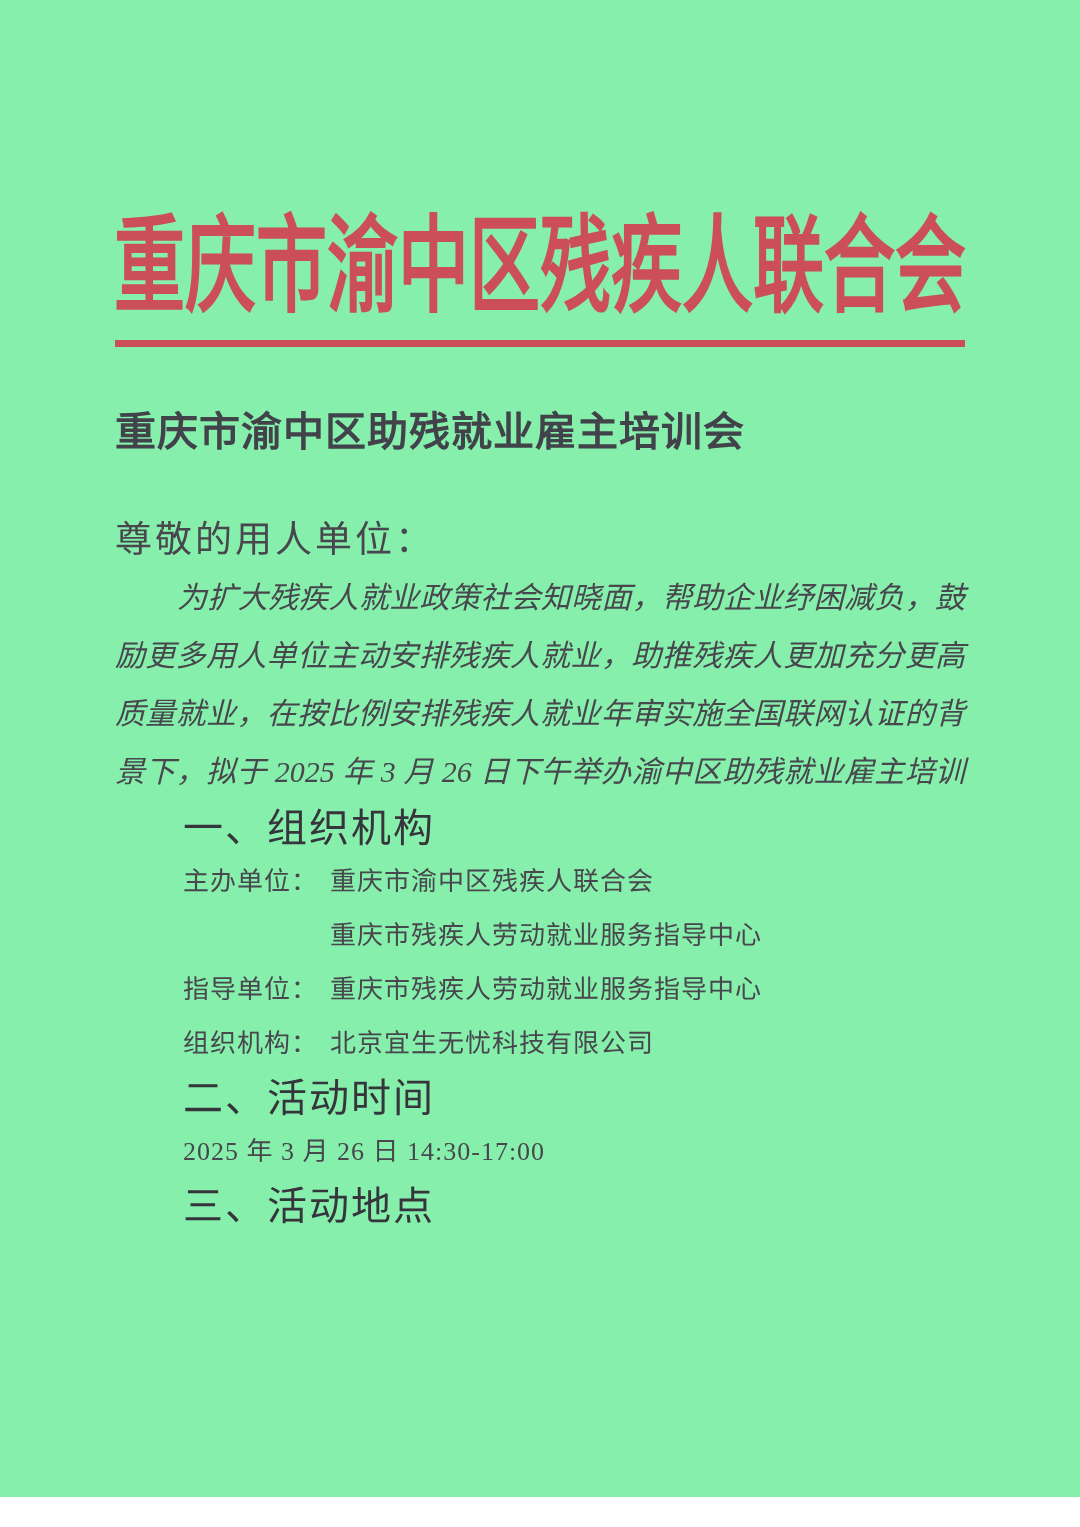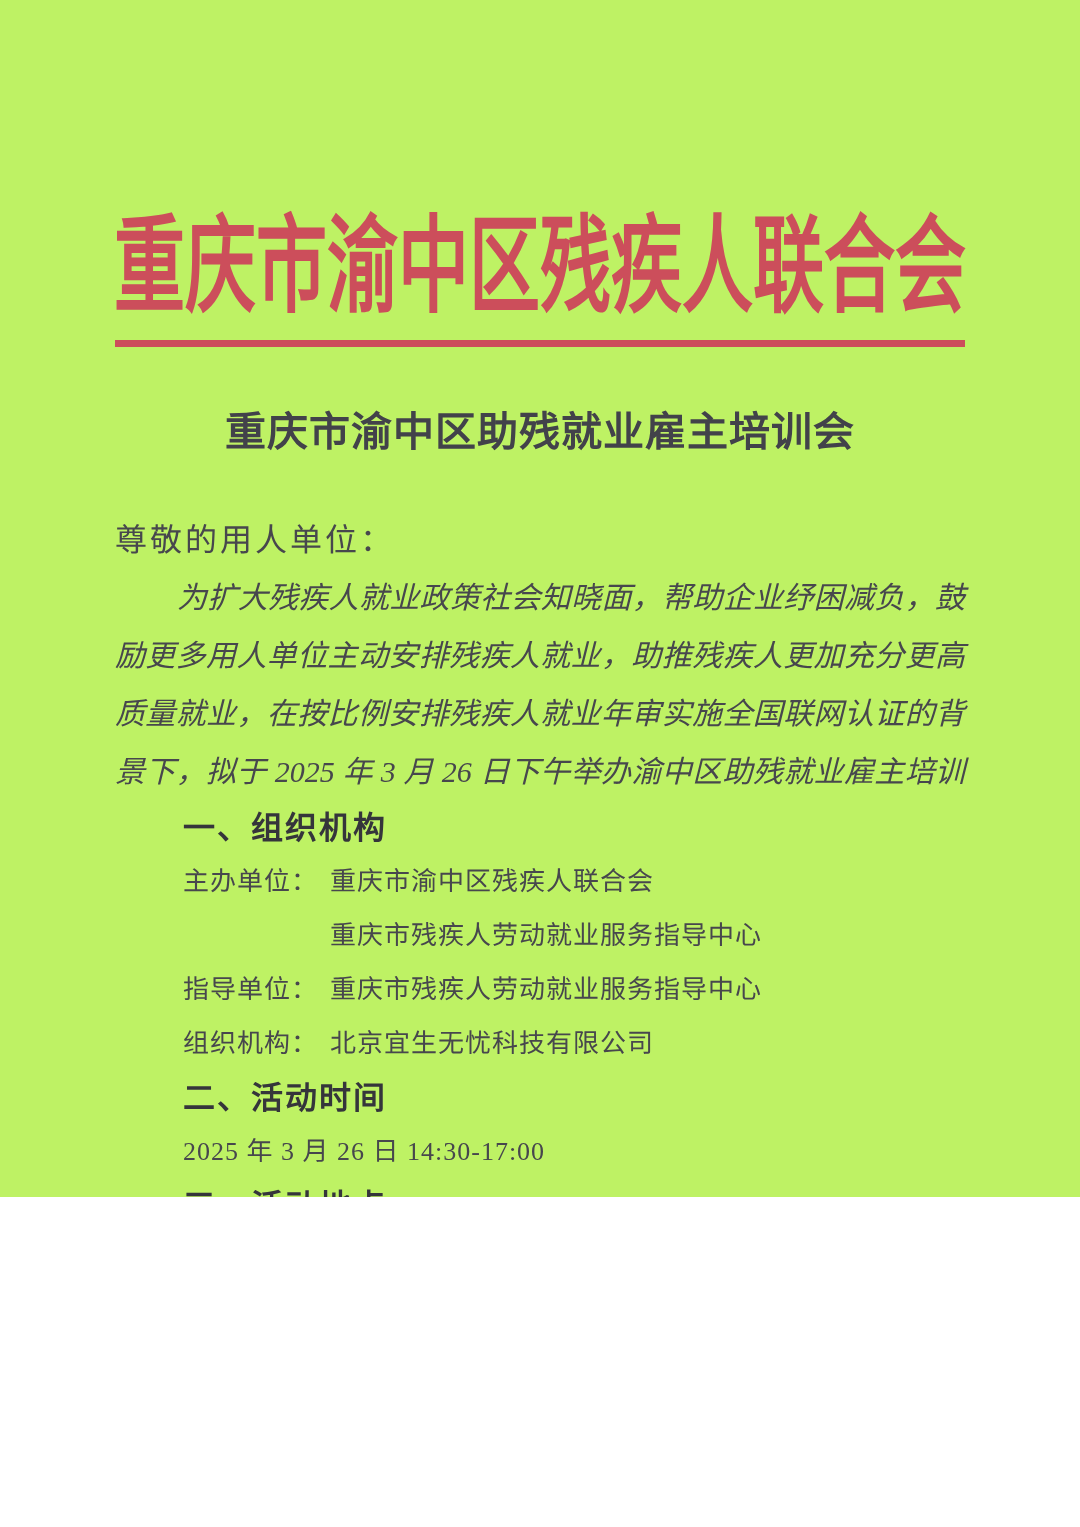--- a/index.html
+++ b/index.html
@@ -4,23 +4,23 @@
 <style>
   :root{
     --accent:#cc4e5b;
     --body-ink:#47474d;
     --title-ink:#42424a;
     --heading-ink:#35353b;
   }
   html,body{margin:0;padding:0;background:#ffffff;}
   .page{
     position:relative;
-    width:1080px;height:1197px;
+    width:1080px;height:1497px;
     margin:0 auto;
-    background:#bef264;
+    background:#86efac;
     box-sizing:border-box;
     padding-top:213px;
     overflow:hidden;
     font-family:"Liberation Serif","DejaVu Serif",serif;
     color:var(--body-ink);
   }
   
   .letterhead{
     height:73px;
     line-height:73px;
@@ -40,31 +40,31 @@
   .redline{
     width:850px;height:7px;
     margin:54px auto 0 auto;
     background:var(--accent);
   }
   .content{
     padding:0 115px;
   }
   .doc-title{
     margin:56px 0 0 0;
-    text-align:center;
+    text-align:left;
     font-size:41px;
     font-weight:700;
     line-height:58px;
     color:var(--title-ink);
     letter-spacing:1px;
   }
   .doc-title .title-line{display:block;}
   .salutation{
     margin:50px 0 0 0;
-    font-size:32px;
+    font-size:37px;
     line-height:58px;
     letter-spacing:3px;
     color:var(--body-ink);
   }
   .paragraph{margin:0;}
   .para-line{
     font-size:30px;
     line-height:58px;
     color:var(--body-ink);
   }
@@ -72,22 +72,22 @@
     text-align:justify;
     text-align-last:justify;
     font-style:italic;
   }
   .para-line.indent{
     text-indent:62px;
   }
   .sections{margin:0;}
   .section-heading{
     padding-left:68px;
-    font-size:32px;
-    font-weight:700;
+    font-size:40px;
+    font-weight:400;
     line-height:54px;
     color:var(--heading-ink);
     font-family:"Liberation Sans","DejaVu Sans",sans-serif;
     letter-spacing:2px;
   }
   .org-row,.time-row{
     padding-left:68px;
     font-size:26px;
     line-height:54px;
     color:var(--body-ink);

